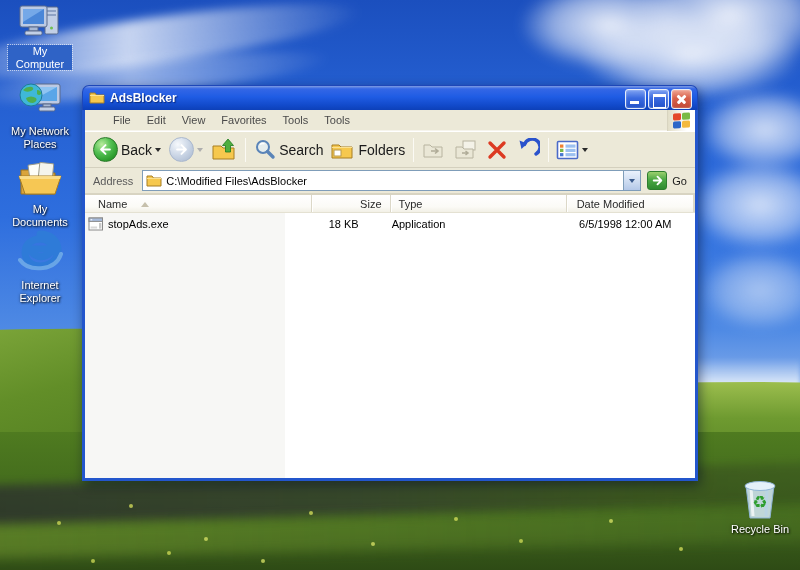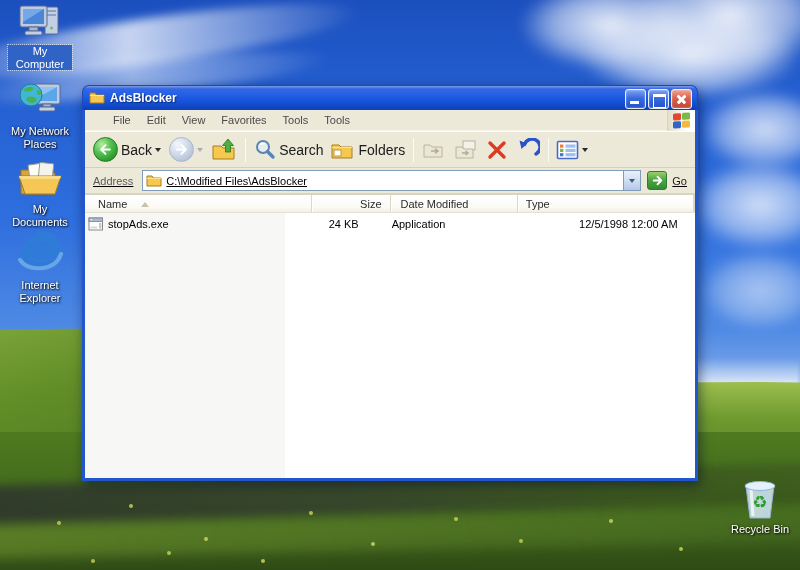--- a/index.html
+++ b/index.html
@@ -72,21 +72,21 @@
   .tb-group { display:flex; align-items:center; gap:3px; padding:0 4px; }
   .tb-label { font-size:14px; color:#1A1A1A; }
   .circ { width:25px; height:25px; border-radius:50%; display:flex; align-items:center; justify-content:center; }
   .circ.back { background:radial-gradient(circle at 34% 28%, #B8EC9C 0%, #53C053 40%, #2E9E2E 72%, #1E7E1E 100%); border:1px solid #2A7A2A; }
   .circ.fwd  { background:radial-gradient(circle at 34% 28%, #F6F9FC 0%, #CBD6E6 50%, #A4B4CC 100%); border:1px solid #AAB8CE; }
   .caret { width:0; height:0; border-left:3.5px solid transparent; border-right:3.5px solid transparent; border-top:4px solid #2A2A2A; }
   .caret.dis { border-top-color:#AEAEAE; }
   .tb-sep { width:1px; height:24px; background:#C9C5B2; border-right:1px solid #FBFAF4; margin:0 4px; }
   .views-wrap { display:flex; align-items:center; gap:3px; padding:0 3px; }
 
-  .addressbar { height:27px; display:flex; align-items:center; padding:0 8px 0 0; border-bottom:2px solid #D8D4C2;text-decoration:underline; }
+  .addressbar { height:27px; display:flex; align-items:center; padding:0 8px 0 0; border-bottom:2px solid #D8D4C2; }
   .addr-label { font-size:11px; color:#5A5A5A; padding:0 9px 0 8px; }
   .addr-input { flex:1; height:21px; background:#fff; border:1px solid #7F9DB9; display:flex; align-items:center; position:relative; }
   .addr-input .val { font-size:11px; color:#000; margin-left:4px; flex:1; }
   .addr-drop { width:17px; height:19px; display:flex; align-items:center; justify-content:center;
     background:linear-gradient(180deg,#EAF1FC 0%, #CBDAF0 60%, #B4C8E8 100%); border-left:1px solid #7F9DB9; }
   .addr-drop .caret { border-top-color:#3A5A8C; }
   .go-wrap { display:flex; align-items:center; gap:5px; margin-left:6px; }
   .go-btn { width:20px; height:19px; border-radius:3px; border:1px solid #2E7E2E; display:flex; align-items:center; justify-content:center;
     background:linear-gradient(180deg,#9CD06E 0%, #4CA844 45%, #2F8B30 100%); }
   .go-label { font-size:11px; color:#1A1A1A; }
@@ -346,40 +346,40 @@
       <div class="content">
         <div class="sortcol-shade"></div>
         <div class="hdr-row">
           <div class="hdr-cell hc-name">
             <span>Name</span>
             <div class="sort-tri"></div>
           </div>
           <div class="hdr-cell hc-size">
             <span>Size</span>
           </div>
+          <div class="hdr-cell hc-type">
+            <span>Type</span>
+          </div>
           <div class="hdr-cell hc-date">
             <span>Date Modified</span>
-          </div>
-          <div class="hdr-cell hc-type">
-            <span>Type</span>
           </div>
           <div class="hdr-cell" style="flex:1;"></div>
         </div>
 
         <div class="file-row">
           <div class="fc-name">
             <svg class="ico16" viewBox="0 0 16 16">
               <rect x="1" y="2" width="13.5" height="12" fill="#FFFFFF" stroke="#8A8A8A"></rect>
               <rect x="1" y="2" width="13.5" height="3.4" fill="#A8BCDC" stroke="#8A8A8A"></rect>
               <rect x="2.6" y="3" width="1.6" height="1.4" fill="#E8EEF8"></rect>
               <rect x="11" y="7" width="2.4" height="5.6" fill="#C8C8C8"></rect>
               <rect x="2.6" y="10.5" width="6.5" height="2" fill="#D8D8D8"></rect>
             </svg>
             <span>stopAds.exe</span>
           </div>
-          <div class="fc-size">24 KB</div>
+          <div class="fc-size">18 KB</div>
           <div class="fc-type">Application</div>
-          <div class="fc-date">12/5/1998 12:00 AM</div>
+          <div class="fc-date">6/5/1998 12:00 AM</div>
         </div>
       </div>
     </div>
   </div>
 </div>
 
 </body></html>

